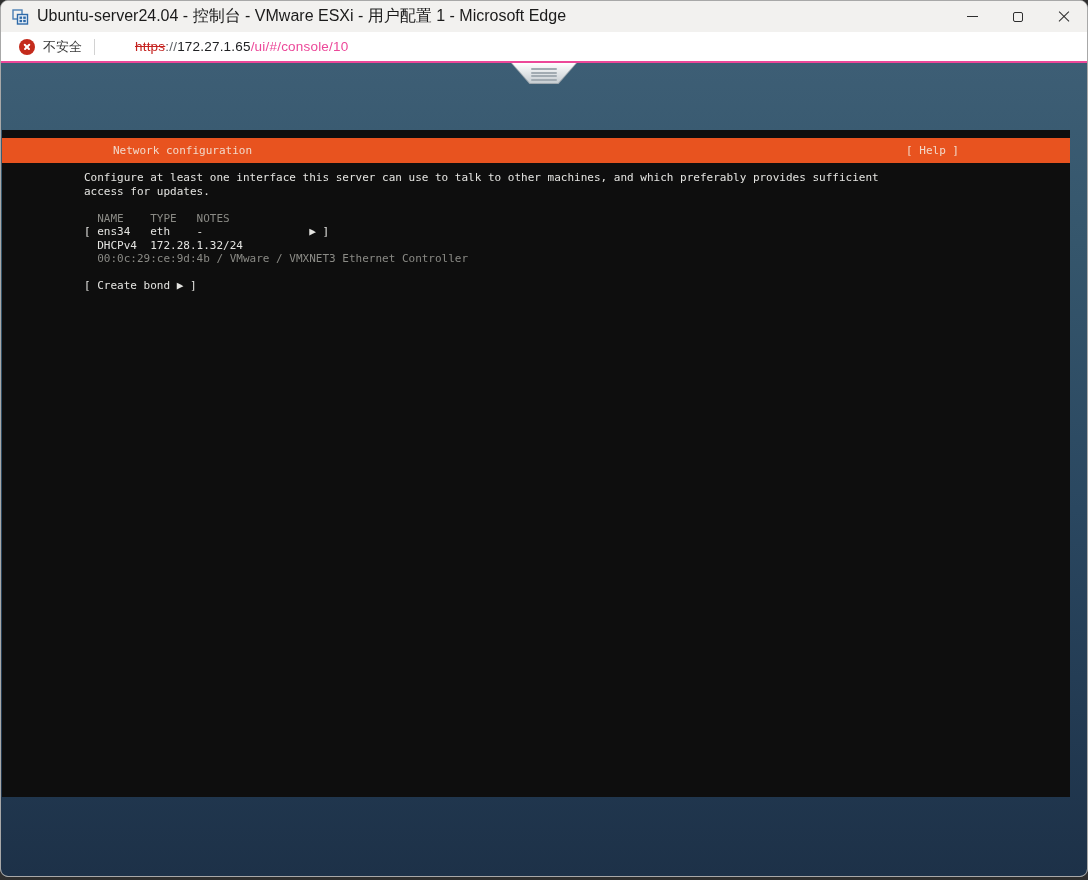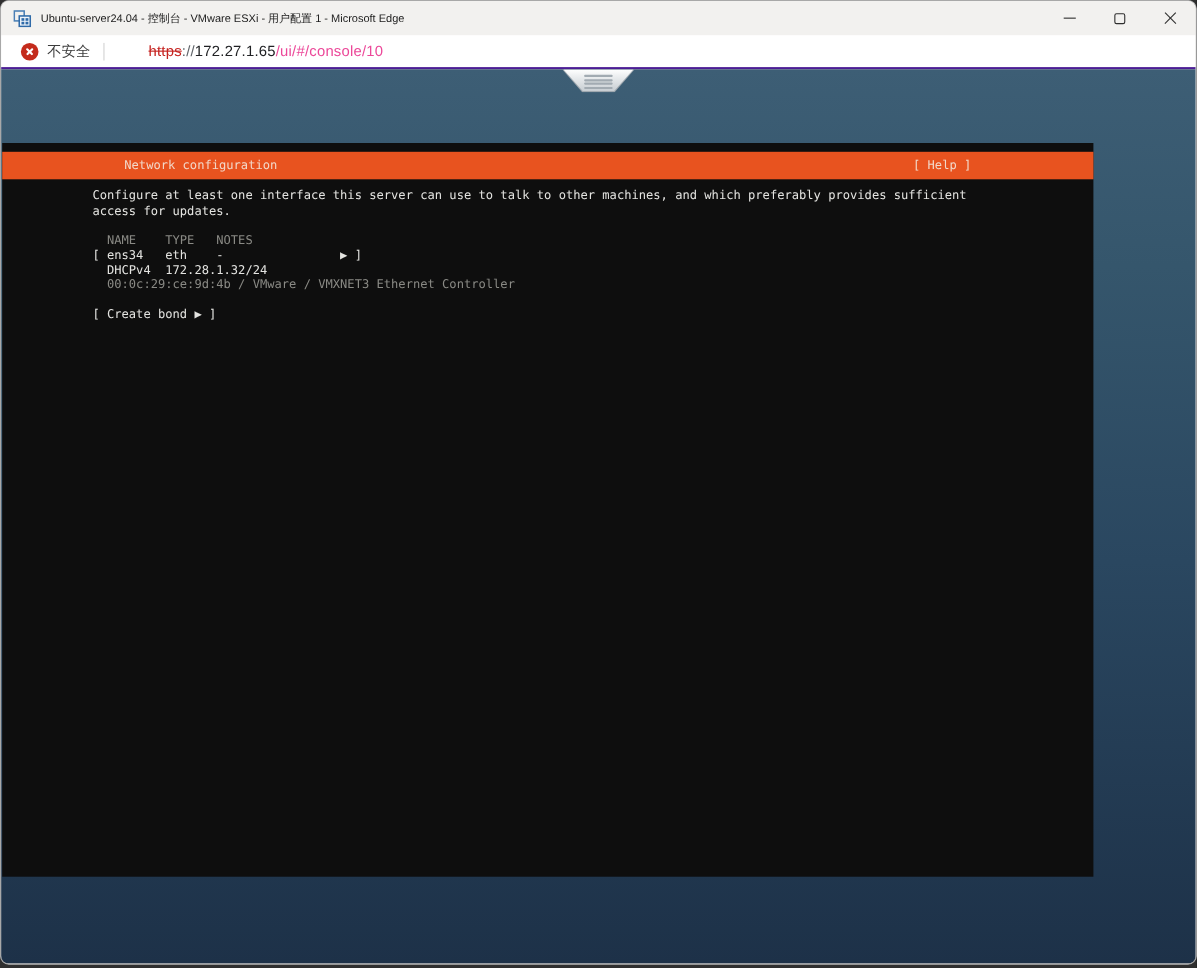--- a/index.html
+++ b/index.html
@@ -12,34 +12,34 @@
     position:absolute; top:0; left:0; width:1088px; height:877px;
     border-radius:8px; overflow:hidden; background:#f2f1ef;
     border:1px solid #a8a8a8; display:flex; flex-direction:column;
   }
   
   .titlebar {
     height:31px; background:#f2f1ef; display:flex; align-items:center;
     flex:0 0 auto; padding-left:11px;
   }
   .app-icon { width:17px; height:16px; flex:0 0 auto; margin-right:8px; }
-  .titlebar-text { font-size:10px; color:#1b1b1b; flex:1 1 auto; white-space:nowrap; overflow:hidden; }
+  .titlebar-text { font-size:16px; color:#1b1b1b; flex:1 1 auto; white-space:nowrap; overflow:hidden; }
   .win-controls { display:flex; flex:0 0 auto; height:31px; }
   .win-btn { width:46px; height:31px; display:flex; align-items:center; justify-content:center; }
   .glyph-min { width:11px; height:1px; background:#2e2e2e; }
   .glyph-max { width:10px; height:10px; border:1.2px solid #2e2e2e; border-radius:2px; }
   .glyph-close { position:relative; width:12px; height:12px; }
   .glyph-close::before,.glyph-close::after {
     content:""; position:absolute; left:-1px; top:5px; width:14px; height:1.2px; background:#2e2e2e;
   }
   .glyph-close::before { transform:rotate(45deg); }
   .glyph-close::after  { transform:rotate(-45deg); }
   
   .addressbar {
-    height:31px; background:#ffffff; border-bottom:2px solid #4c1d95;
+    height:31px; background:#ffffff; border-bottom:2px solid #ec4899;
     display:flex; align-items:center; padding-left:18px; flex:0 0 auto;
   }
   .sec-badge {
     width:16px; height:16px; border-radius:50%; background:#c42b1c;
     display:flex; align-items:center; justify-content:center; flex:0 0 auto;
   }
   .sec-badge::before {
     content:""; position:relative;
   }
   .badge-x { position:relative; width:8px; height:8px; }
@@ -68,21 +68,21 @@
   }
   .handle-face {
     position:absolute; left:1px; right:1px; top:0; bottom:1px;
     background:linear-gradient(#ffffff,#e7eaec 40%,#c7cdd2);
     clip-path:polygon(0 0,100% 0,72% 100%,28% 100%);
   }
   .handle-lines { position:absolute; left:50%; top:5px; transform:translateX(-50%); width:26px; }
   .handle-lines div { height:2px; margin-bottom:1.6px; background:#a2abb2; border-radius:1px; }
   
   .console {
-    position:absolute; left:1px; top:67px; width:992px; height:667px;
+    position:absolute; left:1px; top:67px; width:1068px; height:667px;
     background:#0e0e0e;
     font-family:"DejaVu Sans Mono", monospace; font-size:11px; line-height:13.5px;
   }
   .tui-header {
     margin-top:8px; height:25px; background:#e8531f;
     display:flex; align-items:center; justify-content:space-between;
     padding:0 111px; color:#f2d8c9;
   }
   .tui-body { margin:0; padding:8px 0 0 82px; white-space:pre; color:#e4e4e1; }
   .tui-body span { display:block; }

